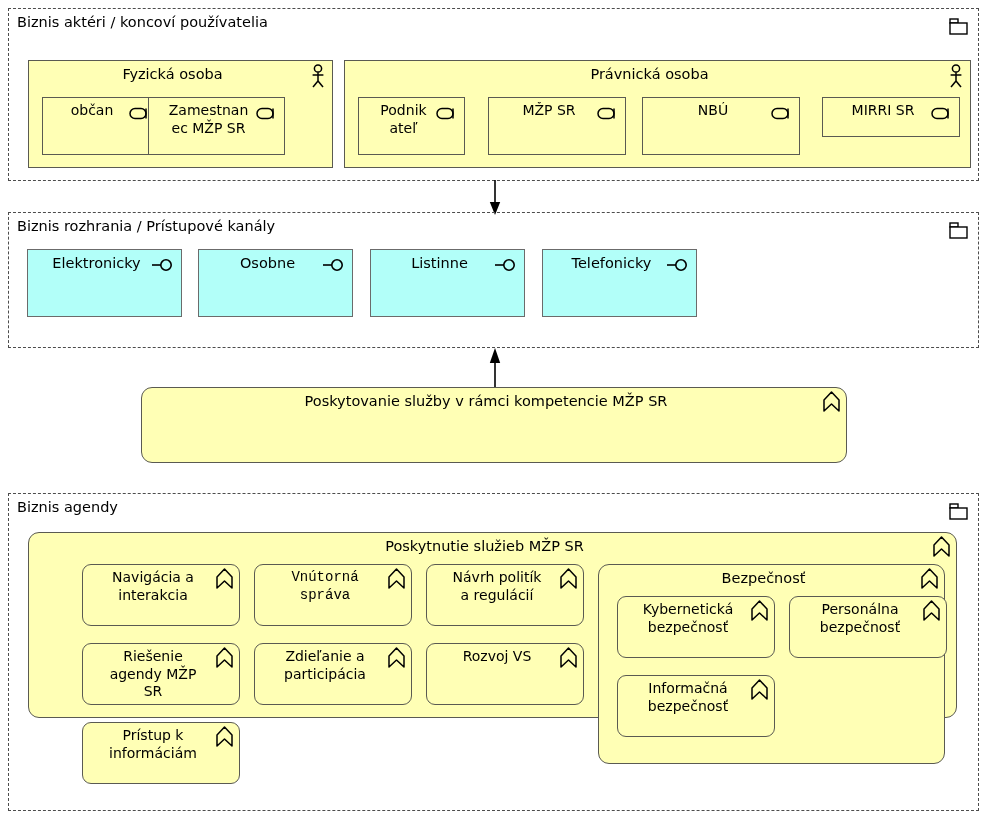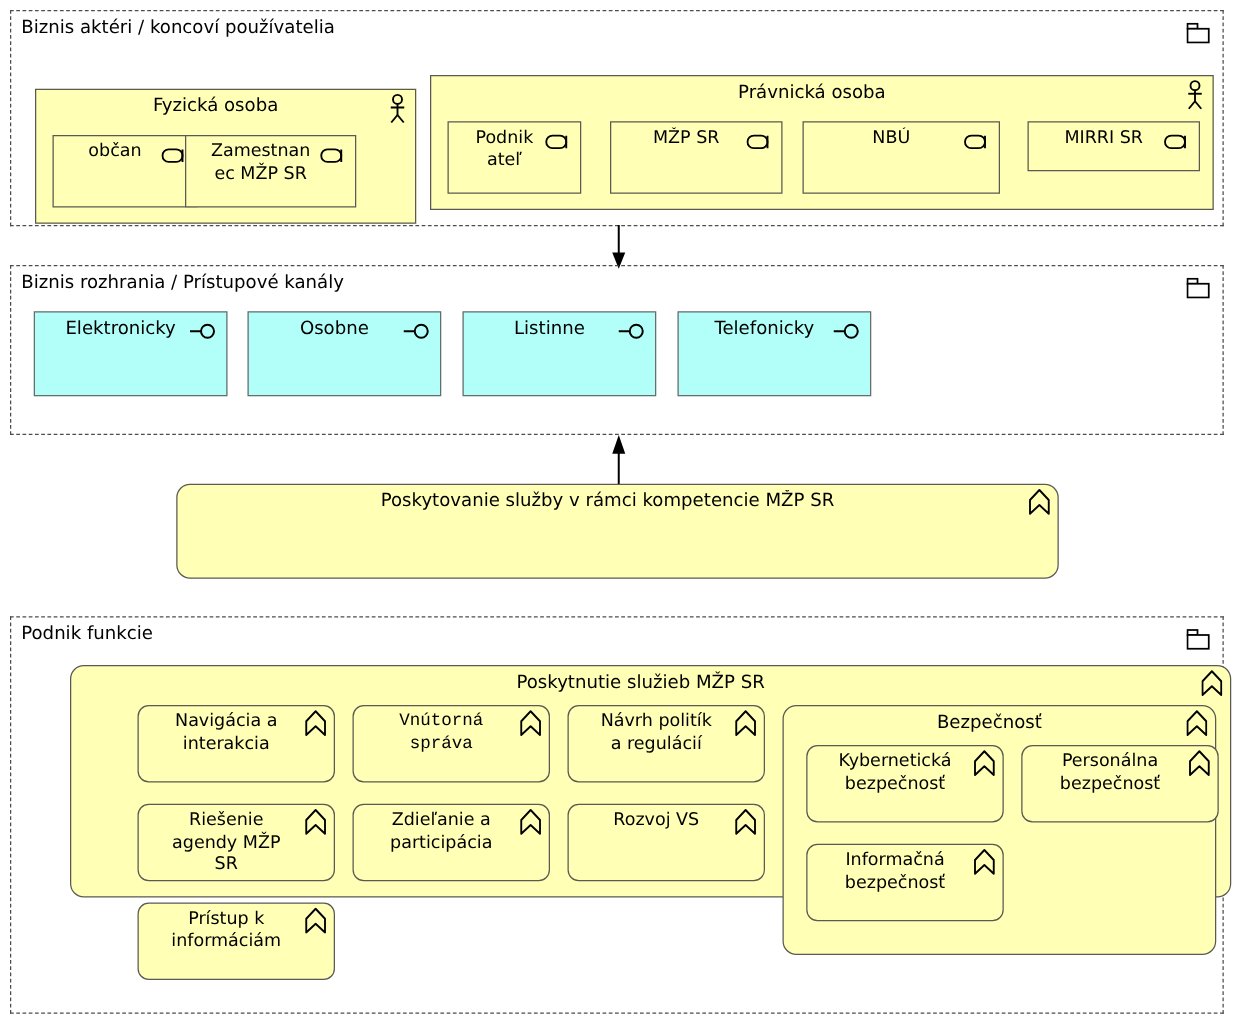--- a/index.html
+++ b/index.html
@@ -95,21 +95,21 @@
 
   <div class="group" style="left:8px; top:8px; width:971px; height:173px;">
     <div class="group-title">Biznis aktéri / koncoví používatelia</div>
     <span class="group-folder-icon">
       <svg viewBox="0 0 20 17" width="20" height="17">
         <rect x="1" y="1" width="8" height="4" fill="#fff" stroke="#000" stroke-width="1.4"></rect>
         <rect x="1" y="5" width="17" height="11" fill="#fff" stroke="#000" stroke-width="1.4"></rect>
       </svg>
     </span>
 
-    <div class="el" style="left:19px; top:62px; width:305px; height:108px;text-decoration:underline;">
+    <div class="el" style="left:19px; top:51px; width:305px; height:108px;text-decoration:underline;">
       <div class="el-label pad-right">Fyzická osoba</div>
       <span class="badge actor">
         <svg viewBox="0 0 16 24" width="16" height="24">
           <circle cx="8" cy="4.5" r="3.6" fill="none" stroke="#000" stroke-width="1.5"></circle>
           <line x1="8" y1="8.2" x2="8" y2="17" stroke="#000" stroke-width="1.5"></line>
           <line x1="2.6" y1="11" x2="13.4" y2="11" stroke="#000" stroke-width="1.5"></line>
           <line x1="8" y1="17" x2="3" y2="23" stroke="#000" stroke-width="1.5"></line>
           <line x1="8" y1="17" x2="13" y2="23" stroke="#000" stroke-width="1.5"></line>
         </svg>
       </span>
@@ -254,29 +254,29 @@
   <div class="el rounded" style="left:141px; top:387px; width:706px; height:76px;">
     <div class="el-label pad-right">Poskytovanie služby v rámci kompetencie MŽP SR</div>
     <span class="badge func">
       <svg viewBox="0 0 17 21" width="17" height="21">
         <polygon points="8.5,1 16,9 16,20 8.5,13 1,20 1,9" fill="none" stroke="#000" stroke-width="1.5" stroke-linejoin="round"></polygon>
       </svg>
     </span>
   </div>
 
   <div class="group" style="left:8px; top:493px; width:971px; height:318px;">
-    <div class="group-title">Podnik funkcie</div>
+    <div class="group-title">Biznis agendy</div>
     <span class="group-folder-icon">
       <svg viewBox="0 0 20 17" width="20" height="17">
         <rect x="1" y="1" width="8" height="4" fill="#fff" stroke="#000" stroke-width="1.4"></rect>
         <rect x="1" y="5" width="17" height="11" fill="#fff" stroke="#000" stroke-width="1.4"></rect>
       </svg>
     </span>
 
-    <div class="el rounded" style="left:19px; top:38px; width:929px; height:186px;margin-left:28px;">
+    <div class="el rounded" style="left:19px; top:38px; width:929px; height:186px;">
       <div class="el-label pad-right">Poskytnutie služieb MŽP SR</div>
       <span class="badge func">
         <svg viewBox="0 0 17 21" width="17" height="21">
           <polygon points="8.5,1 16,9 16,20 8.5,13 1,20 1,9" fill="none" stroke="#000" stroke-width="1.5" stroke-linejoin="round"></polygon>
         </svg>
       </span>
 
       <div class="el rounded-sm" style="left:53px; top:31px; width:158px; height:62px;">
         <div class="el-label small pad-right" style="white-space:pre-line;">Navigácia a
 interakcia</div>

